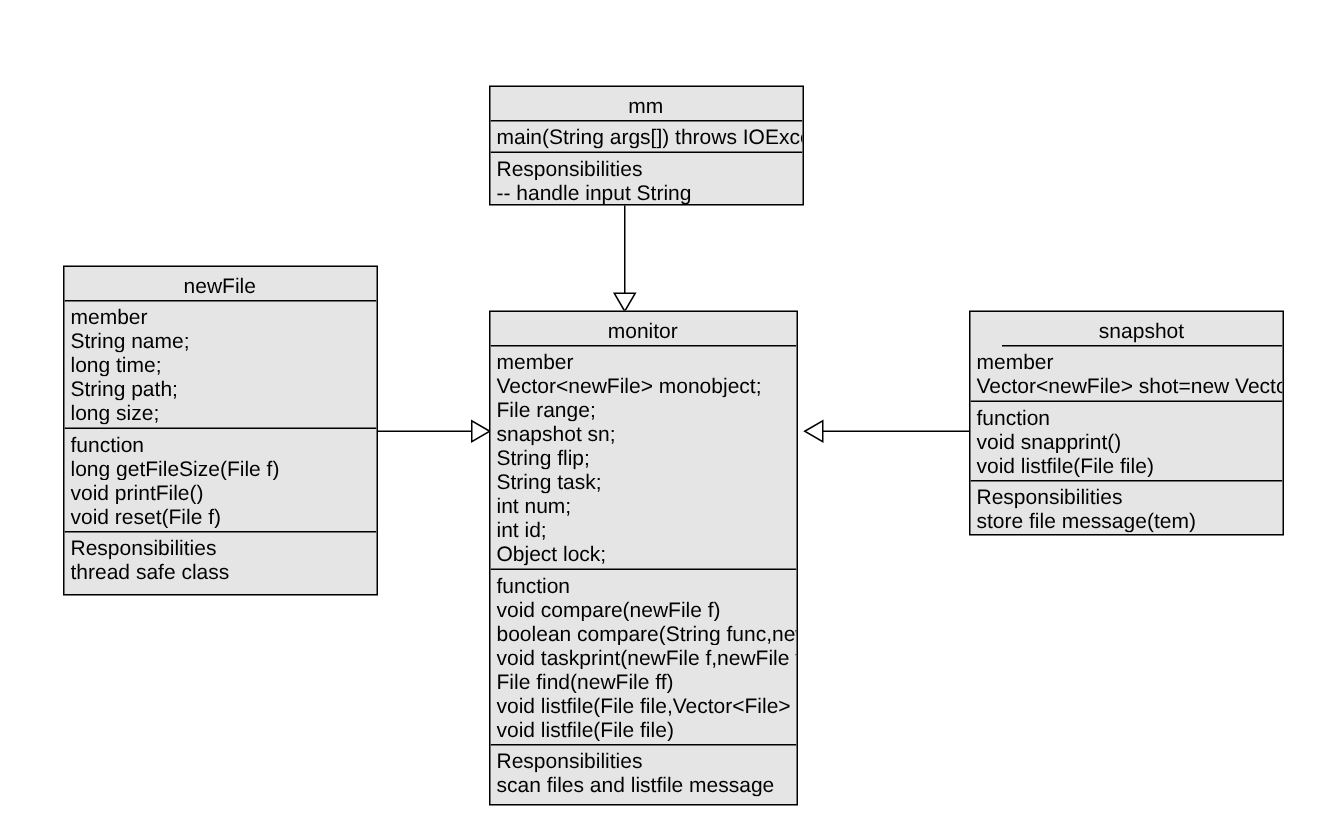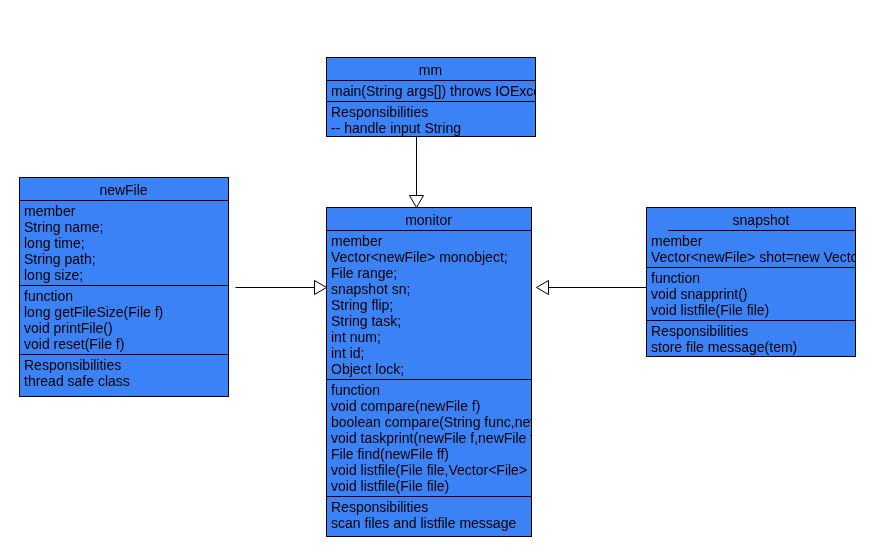--- a/index.html
+++ b/index.html
@@ -5,21 +5,21 @@
 <style>
   html, body { margin:0; padding:0; background:#ffffff; }
   body {
     width:887px; height:557px; position:relative; overflow:hidden;
     font-family:"Liberation Sans", sans-serif; color:#000000;
     -webkit-font-smoothing:antialiased;
   }
   #canvas { position:absolute; left:0; top:0; width:887px; height:557px; }
   .uml-class {
     position:absolute; box-sizing:border-box;
-    border:1px solid #000; background:#3b82f6; overflow:hidden; z-index:2;
+    border:1px solid #000; background:#e5e5e5; overflow:hidden; z-index:2;
   }
   .cls-title {
     text-align:center; font-size:14px; line-height:16px;
     box-sizing:border-box; border-bottom:1px solid #000;
     white-space:nowrap; overflow:hidden; padding-top:4px;
     position:relative; left:-0.5px;
   }
   .cls-section {
     box-sizing:border-box; border-bottom:1px solid #000;
     padding-left:4px; padding-top:2px; overflow:hidden;
@@ -52,21 +52,21 @@
 <div class="uml-class" style="left: 326px; top: 57px; width: 210px; height: 80px;">
       <div class="cls-title" style="height: 23px;">mm</div>
       <div class="cls-section" style="height: 21px;">
         <div class="cls-line">main(String args[]) throws IOException</div>
       </div>
       <div class="cls-section last" style="height: 34px;">
         <div class="cls-line">Responsibilities</div>
         <div class="cls-line">-- handle input String</div>
       </div>
     </div>
-    <div class="uml-class" style="left: 19px; top: 177px; width: 210px; height: 220px;">
+    <div class="uml-class" style="left: 42px; top: 177px; width: 210px; height: 220px;">
       <div class="cls-title" style="height: 23px;">newFile</div>
       <div class="cls-section" style="height: 85px;">
         <div class="cls-line">member</div>
         <div class="cls-line">String name;</div>
         <div class="cls-line">long time;</div>
         <div class="cls-line">String path;</div>
         <div class="cls-line">long size;</div>
       </div>
       <div class="cls-section" style="height: 69px;">
         <div class="cls-line">function</div>

